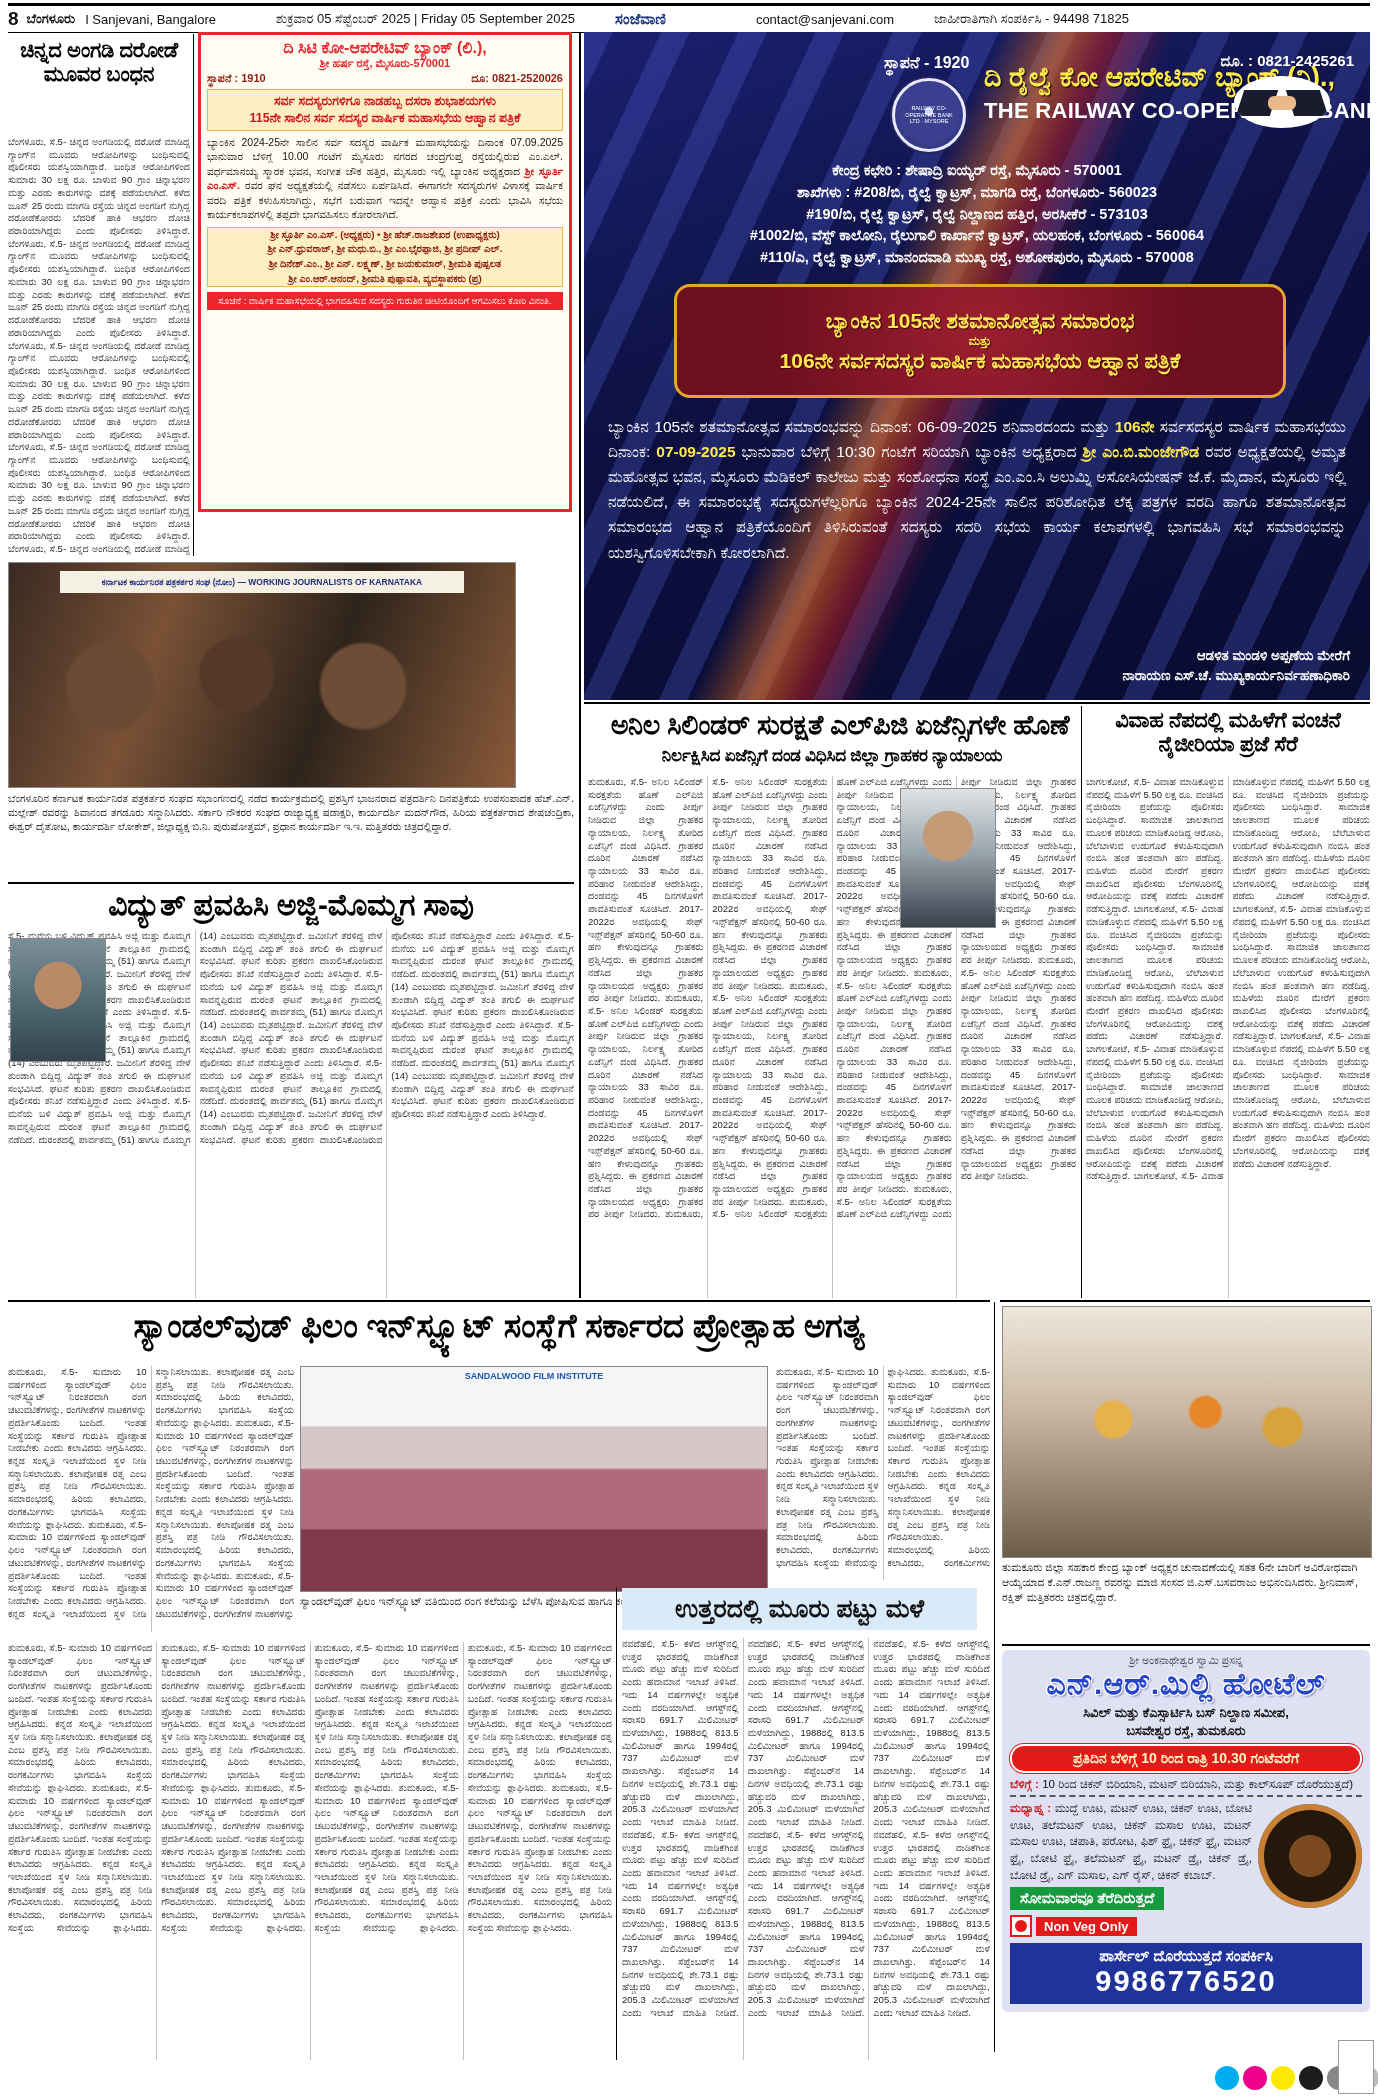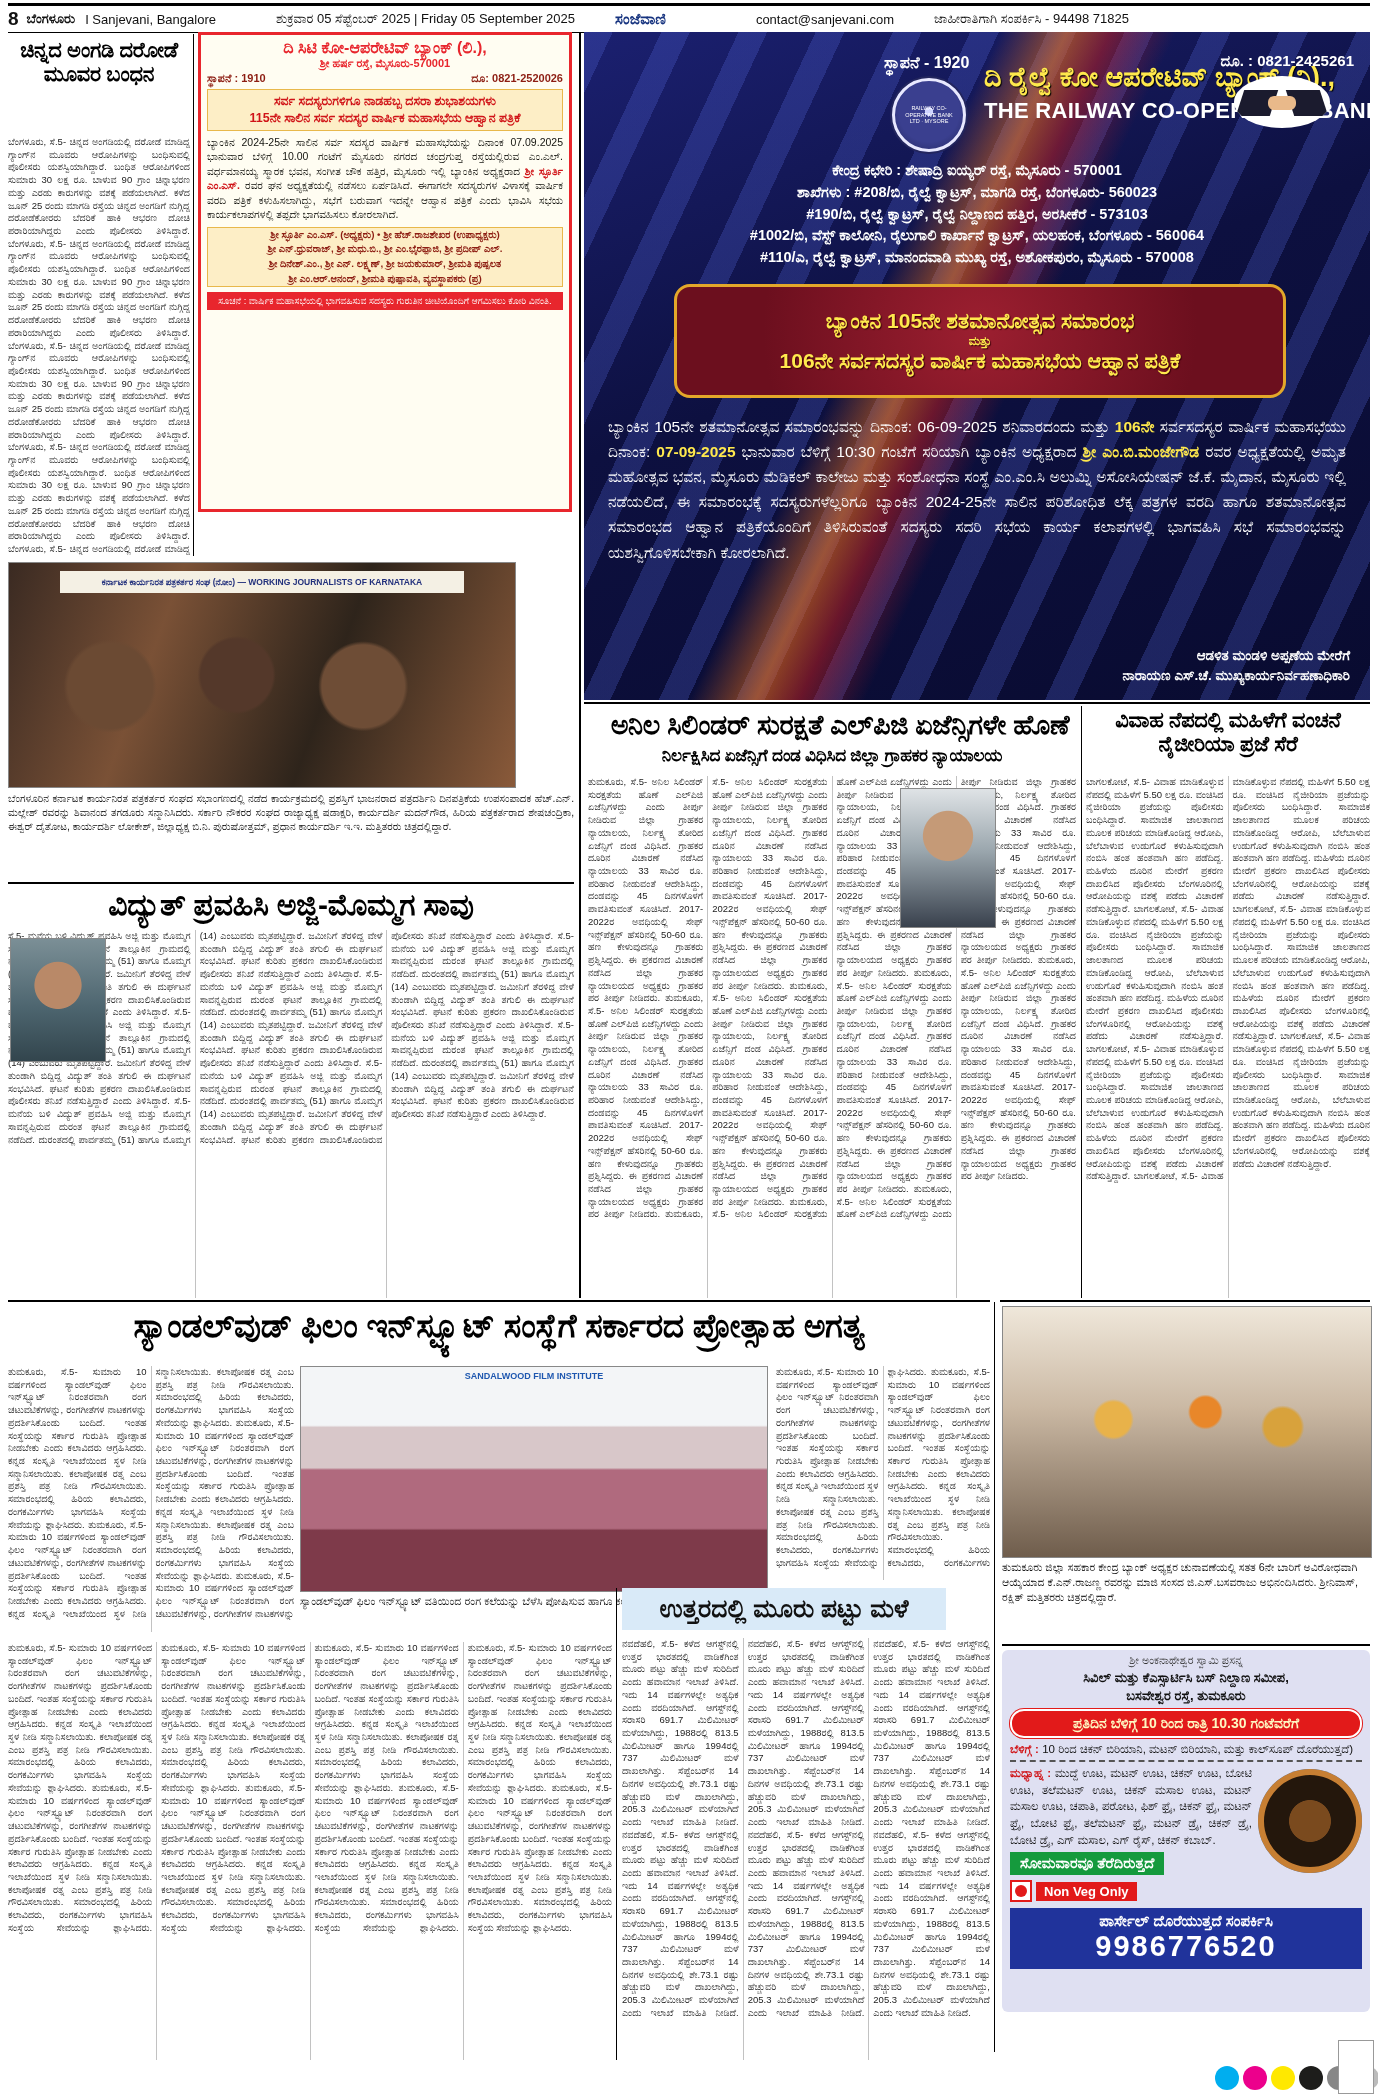--- a/index.html
+++ b/index.html
@@ -86,21 +86,21 @@
   #a4-head{position:absolute;left:1086px;top:708px;width:284px;font-size:21px}
   #a4-body{position:absolute;left:1086px;top:776px;width:284px;height:522px}
   #a5-head{position:absolute;left:8px;top:1308px;width:982px;font-size:33px}
   #a5-left{position:absolute;left:8px;top:1366px;width:286px;height:266px}
   #a5-photo{left:300px;top:1366px;width:466px;height:224px;background:
       linear-gradient(180deg,#f3f5f7 0 26%, #d8c7c9 27% 45%, #b06a7e 46% 72%, #7e3a4a 73% 100%)}
   #a5-photo .strip{position:absolute;left:0;top:4px;width:100%;text-align:center;font-size:9px;color:#1f58b0;font-weight:bold}
   #a5-cap{position:absolute;left:300px;top:1594px;width:466px;height:40px;font-size:11px;line-height:1.3;overflow:hidden}
   #a5-right{position:absolute;left:776px;top:1366px;width:214px;height:214px}
   #a5-bottom{position:absolute;left:8px;top:1642px;width:604px;height:418px}
-  #a6-headbar{position:absolute;left:622px;top:1588px;width:324px;height:42px;background:#d9eaf8;display:flex;
+  #a6-headbar{position:absolute;left:622px;top:1588px;width:355px;height:42px;background:#d9eaf8;display:flex;
       align-items:center;justify-content:center;font-size:25px;font-weight:bold}
   #a6-body{position:absolute;left:622px;top:1638px;width:368px;height:422px}
   
   #photo2{left:1002px;top:1306px;width:368px;height:250px;background:
       radial-gradient(circle at 30% 45%, #e8b24a 0 6%, transparent 7%),
       radial-gradient(circle at 55% 42%, #e8872a 0 6%, transparent 7%),
       radial-gradient(circle at 76% 48%, #d8a23c 0 6%, transparent 7%),
       linear-gradient(180deg,#efe7da 0%,#cbb9a4 40%,#6f5d4c 100%)}
   #photo2-caption{position:absolute;left:1002px;top:1560px;width:368px;height:80px;font-size:10.8px;line-height:1.4;overflow:hidden}
   #hotel{position:absolute;left:1002px;top:1650px;width:368px;height:362px;background:#dfe0f2;border-radius:6px;
@@ -225,20 +225,21 @@
 <div id="a5-bottom" class="body-text cols4">ತುಮಕೂರು, ಸೆ.5- ಸುಮಾರು 10 ವರ್ಷಗಳಿಂದ ಸ್ಯಾಂಡಲ್‌ವುಡ್ ಫಿಲಂ ಇನ್‌ಸ್ಟ್ಯೂಟ್ ನಿರಂತರವಾಗಿ ರಂಗ ಚಟುವಟಿಕೆಗಳನ್ನು, ರಂಗಗೀತೆಗಳ ನಾಟಕಗಳನ್ನು ಪ್ರದರ್ಶಿಸಿಕೊಂಡು ಬಂದಿದೆ. ಇಂತಹ ಸಂಸ್ಥೆಯನ್ನು ಸರ್ಕಾರ ಗುರುತಿಸಿ ಪ್ರೋತ್ಸಾಹ ನೀಡಬೇಕು ಎಂದು ಕಲಾವಿದರು ಆಗ್ರಹಿಸಿದರು. ಕನ್ನಡ ಸಂಸ್ಕೃತಿ ಇಲಾಖೆಯಿಂದ ಸ್ಥಳ ನೀಡಿ ಸನ್ಮಾನಿಸಲಾಯಿತು. ಕಲಾಪೋಷಕ ರತ್ನ ಎಂಬ ಪ್ರಶಸ್ತಿ ಪತ್ರ ನೀಡಿ ಗೌರವಿಸಲಾಯಿತು. ಸಮಾರಂಭದಲ್ಲಿ ಹಿರಿಯ ಕಲಾವಿದರು, ರಂಗಕರ್ಮಿಗಳು ಭಾಗವಹಿಸಿ ಸಂಸ್ಥೆಯ ಸೇವೆಯನ್ನು ಶ್ಲಾಘಿಸಿದರು. ತುಮಕೂರು, ಸೆ.5- ಸುಮಾರು 10 ವರ್ಷಗಳಿಂದ ಸ್ಯಾಂಡಲ್‌ವುಡ್ ಫಿಲಂ ಇನ್‌ಸ್ಟ್ಯೂಟ್ ನಿರಂತರವಾಗಿ ರಂಗ ಚಟುವಟಿಕೆಗಳನ್ನು, ರಂಗಗೀತೆಗಳ ನಾಟಕಗಳನ್ನು ಪ್ರದರ್ಶಿಸಿಕೊಂಡು ಬಂದಿದೆ. ಇಂತಹ ಸಂಸ್ಥೆಯನ್ನು ಸರ್ಕಾರ ಗುರುತಿಸಿ ಪ್ರೋತ್ಸಾಹ ನೀಡಬೇಕು ಎಂದು ಕಲಾವಿದರು ಆಗ್ರಹಿಸಿದರು. ಕನ್ನಡ ಸಂಸ್ಕೃತಿ ಇಲಾಖೆಯಿಂದ ಸ್ಥಳ ನೀಡಿ ಸನ್ಮಾನಿಸಲಾಯಿತು. ಕಲಾಪೋಷಕ ರತ್ನ ಎಂಬ ಪ್ರಶಸ್ತಿ ಪತ್ರ ನೀಡಿ ಗೌರವಿಸಲಾಯಿತು. ಸಮಾರಂಭದಲ್ಲಿ ಹಿರಿಯ ಕಲಾವಿದರು, ರಂಗಕರ್ಮಿಗಳು ಭಾಗವಹಿಸಿ ಸಂಸ್ಥೆಯ ಸೇವೆಯನ್ನು ಶ್ಲಾಘಿಸಿದರು. ತುಮಕೂರು, ಸೆ.5- ಸುಮಾರು 10 ವರ್ಷಗಳಿಂದ ಸ್ಯಾಂಡಲ್‌ವುಡ್ ಫಿಲಂ ಇನ್‌ಸ್ಟ್ಯೂಟ್ ನಿರಂತರವಾಗಿ ರಂಗ ಚಟುವಟಿಕೆಗಳನ್ನು, ರಂಗಗೀತೆಗಳ ನಾಟಕಗಳನ್ನು ಪ್ರದರ್ಶಿಸಿಕೊಂಡು ಬಂದಿದೆ. ಇಂತಹ ಸಂಸ್ಥೆಯನ್ನು ಸರ್ಕಾರ ಗುರುತಿಸಿ ಪ್ರೋತ್ಸಾಹ ನೀಡಬೇಕು ಎಂದು ಕಲಾವಿದರು ಆಗ್ರಹಿಸಿದರು. ಕನ್ನಡ ಸಂಸ್ಕೃತಿ ಇಲಾಖೆಯಿಂದ ಸ್ಥಳ ನೀಡಿ ಸನ್ಮಾನಿಸಲಾಯಿತು. ಕಲಾಪೋಷಕ ರತ್ನ ಎಂಬ ಪ್ರಶಸ್ತಿ ಪತ್ರ ನೀಡಿ ಗೌರವಿಸಲಾಯಿತು. ಸಮಾರಂಭದಲ್ಲಿ ಹಿರಿಯ ಕಲಾವಿದರು, ರಂಗಕರ್ಮಿಗಳು ಭಾಗವಹಿಸಿ ಸಂಸ್ಥೆಯ ಸೇವೆಯನ್ನು ಶ್ಲಾಘಿಸಿದರು. ತುಮಕೂರು, ಸೆ.5- ಸುಮಾರು 10 ವರ್ಷಗಳಿಂದ ಸ್ಯಾಂಡಲ್‌ವುಡ್ ಫಿಲಂ ಇನ್‌ಸ್ಟ್ಯೂಟ್ ನಿರಂತರವಾಗಿ ರಂಗ ಚಟುವಟಿಕೆಗಳನ್ನು, ರಂಗಗೀತೆಗಳ ನಾಟಕಗಳನ್ನು ಪ್ರದರ್ಶಿಸಿಕೊಂಡು ಬಂದಿದೆ. ಇಂತಹ ಸಂಸ್ಥೆಯನ್ನು ಸರ್ಕಾರ ಗುರುತಿಸಿ ಪ್ರೋತ್ಸಾಹ ನೀಡಬೇಕು ಎಂದು ಕಲಾವಿದರು ಆಗ್ರಹಿಸಿದರು. ಕನ್ನಡ ಸಂಸ್ಕೃತಿ ಇಲಾಖೆಯಿಂದ ಸ್ಥಳ ನೀಡಿ ಸನ್ಮಾನಿಸಲಾಯಿತು. ಕಲಾಪೋಷಕ ರತ್ನ ಎಂಬ ಪ್ರಶಸ್ತಿ ಪತ್ರ ನೀಡಿ ಗೌರವಿಸಲಾಯಿತು. ಸಮಾರಂಭದಲ್ಲಿ ಹಿರಿಯ ಕಲಾವಿದರು, ರಂಗಕರ್ಮಿಗಳು ಭಾಗವಹಿಸಿ ಸಂಸ್ಥೆಯ ಸೇವೆಯನ್ನು ಶ್ಲಾಘಿಸಿದರು. ತುಮಕೂರು, ಸೆ.5- ಸುಮಾರು 10 ವರ್ಷಗಳಿಂದ ಸ್ಯಾಂಡಲ್‌ವುಡ್ ಫಿಲಂ ಇನ್‌ಸ್ಟ್ಯೂಟ್ ನಿರಂತರವಾಗಿ ರಂಗ ಚಟುವಟಿಕೆಗಳನ್ನು, ರಂಗಗೀತೆಗಳ ನಾಟಕಗಳನ್ನು ಪ್ರದರ್ಶಿಸಿಕೊಂಡು ಬಂದಿದೆ. ಇಂತಹ ಸಂಸ್ಥೆಯನ್ನು ಸರ್ಕಾರ ಗುರುತಿಸಿ ಪ್ರೋತ್ಸಾಹ ನೀಡಬೇಕು ಎಂದು ಕಲಾವಿದರು ಆಗ್ರಹಿಸಿದರು. ಕನ್ನಡ ಸಂಸ್ಕೃತಿ ಇಲಾಖೆಯಿಂದ ಸ್ಥಳ ನೀಡಿ ಸನ್ಮಾನಿಸಲಾಯಿತು. ಕಲಾಪೋಷಕ ರತ್ನ ಎಂಬ ಪ್ರಶಸ್ತಿ ಪತ್ರ ನೀಡಿ ಗೌರವಿಸಲಾಯಿತು. ಸಮಾರಂಭದಲ್ಲಿ ಹಿರಿಯ ಕಲಾವಿದರು, ರಂಗಕರ್ಮಿಗಳು ಭಾಗವಹಿಸಿ ಸಂಸ್ಥೆಯ ಸೇವೆಯನ್ನು ಶ್ಲಾಘಿಸಿದರು. ತುಮಕೂರು, ಸೆ.5- ಸುಮಾರು 10 ವರ್ಷಗಳಿಂದ ಸ್ಯಾಂಡಲ್‌ವುಡ್ ಫಿಲಂ ಇನ್‌ಸ್ಟ್ಯೂಟ್ ನಿರಂತರವಾಗಿ ರಂಗ ಚಟುವಟಿಕೆಗಳನ್ನು, ರಂಗಗೀತೆಗಳ ನಾಟಕಗಳನ್ನು ಪ್ರದರ್ಶಿಸಿಕೊಂಡು ಬಂದಿದೆ. ಇಂತಹ ಸಂಸ್ಥೆಯನ್ನು ಸರ್ಕಾರ ಗುರುತಿಸಿ ಪ್ರೋತ್ಸಾಹ ನೀಡಬೇಕು ಎಂದು ಕಲಾವಿದರು ಆಗ್ರಹಿಸಿದರು. ಕನ್ನಡ ಸಂಸ್ಕೃತಿ ಇಲಾಖೆಯಿಂದ ಸ್ಥಳ ನೀಡಿ ಸನ್ಮಾನಿಸಲಾಯಿತು. ಕಲಾಪೋಷಕ ರತ್ನ ಎಂಬ ಪ್ರಶಸ್ತಿ ಪತ್ರ ನೀಡಿ ಗೌರವಿಸಲಾಯಿತು. ಸಮಾರಂಭದಲ್ಲಿ ಹಿರಿಯ ಕಲಾವಿದರು, ರಂಗಕರ್ಮಿಗಳು ಭಾಗವಹಿಸಿ ಸಂಸ್ಥೆಯ ಸೇವೆಯನ್ನು ಶ್ಲಾಘಿಸಿದರು. ತುಮಕೂರು, ಸೆ.5- ಸುಮಾರು 10 ವರ್ಷಗಳಿಂದ ಸ್ಯಾಂಡಲ್‌ವುಡ್ ಫಿಲಂ ಇನ್‌ಸ್ಟ್ಯೂಟ್ ನಿರಂತರವಾಗಿ ರಂಗ ಚಟುವಟಿಕೆಗಳನ್ನು, ರಂಗಗೀತೆಗಳ ನಾಟಕಗಳನ್ನು ಪ್ರದರ್ಶಿಸಿಕೊಂಡು ಬಂದಿದೆ. ಇಂತಹ ಸಂಸ್ಥೆಯನ್ನು ಸರ್ಕಾರ ಗುರುತಿಸಿ ಪ್ರೋತ್ಸಾಹ ನೀಡಬೇಕು ಎಂದು ಕಲಾವಿದರು ಆಗ್ರಹಿಸಿದರು. ಕನ್ನಡ ಸಂಸ್ಕೃತಿ ಇಲಾಖೆಯಿಂದ ಸ್ಥಳ ನೀಡಿ ಸನ್ಮಾನಿಸಲಾಯಿತು. ಕಲಾಪೋಷಕ ರತ್ನ ಎಂಬ ಪ್ರಶಸ್ತಿ ಪತ್ರ ನೀಡಿ ಗೌರವಿಸಲಾಯಿತು. ಸಮಾರಂಭದಲ್ಲಿ ಹಿರಿಯ ಕಲಾವಿದರು, ರಂಗಕರ್ಮಿಗಳು ಭಾಗವಹಿಸಿ ಸಂಸ್ಥೆಯ ಸೇವೆಯನ್ನು ಶ್ಲಾಘಿಸಿದರು. ತುಮಕೂರು, ಸೆ.5- ಸುಮಾರು 10 ವರ್ಷಗಳಿಂದ ಸ್ಯಾಂಡಲ್‌ವುಡ್ ಫಿಲಂ ಇನ್‌ಸ್ಟ್ಯೂಟ್ ನಿರಂತರವಾಗಿ ರಂಗ ಚಟುವಟಿಕೆಗಳನ್ನು, ರಂಗಗೀತೆಗಳ ನಾಟಕಗಳನ್ನು ಪ್ರದರ್ಶಿಸಿಕೊಂಡು ಬಂದಿದೆ. ಇಂತಹ ಸಂಸ್ಥೆಯನ್ನು ಸರ್ಕಾರ ಗುರುತಿಸಿ ಪ್ರೋತ್ಸಾಹ ನೀಡಬೇಕು ಎಂದು ಕಲಾವಿದರು ಆಗ್ರಹಿಸಿದರು. ಕನ್ನಡ ಸಂಸ್ಕೃತಿ ಇಲಾಖೆಯಿಂದ ಸ್ಥಳ ನೀಡಿ ಸನ್ಮಾನಿಸಲಾಯಿತು. ಕಲಾಪೋಷಕ ರತ್ನ ಎಂಬ ಪ್ರಶಸ್ತಿ ಪತ್ರ ನೀಡಿ ಗೌರವಿಸಲಾಯಿತು. ಸಮಾರಂಭದಲ್ಲಿ ಹಿರಿಯ ಕಲಾವಿದರು, ರಂಗಕರ್ಮಿಗಳು ಭಾಗವಹಿಸಿ ಸಂಸ್ಥೆಯ ಸೇವೆಯನ್ನು ಶ್ಲಾಘಿಸಿದರು.</div>
 
 <div id="a6-headbar">ಉತ್ತರದಲ್ಲಿ ಮೂರು ಪಟ್ಟು ಮಳೆ</div>
 <div id="a6-body" class="body-text cols3">ನವದೆಹಲಿ, ಸೆ.5- ಕಳೆದ ಆಗಸ್ಟ್‌ನಲ್ಲಿ ಉತ್ತರ ಭಾರತದಲ್ಲಿ ವಾಡಿಕೆಗಿಂತ ಮೂರು ಪಟ್ಟು ಹೆಚ್ಚು ಮಳೆ ಸುರಿದಿದೆ ಎಂದು ಹವಾಮಾನ ಇಲಾಖೆ ತಿಳಿಸಿದೆ. ಇದು 14 ವರ್ಷಗಳಲ್ಲೇ ಅತ್ಯಧಿಕ ಎಂದು ವರದಿಯಾಗಿದೆ. ಆಗಸ್ಟ್‌ನಲ್ಲಿ ಸರಾಸರಿ 691.7 ಮಿಲಿಮೀಟರ್ ಮಳೆಯಾಗಿದ್ದು, 1988ರಲ್ಲಿ 813.5 ಮಿಲಿಮೀಟರ್ ಹಾಗೂ 1994ರಲ್ಲಿ 737 ಮಿಲಿಮೀಟರ್ ಮಳೆ ದಾಖಲಾಗಿತ್ತು. ಸೆಪ್ಟೆಂಬರ್‌ನ 14 ದಿನಗಳ ಅವಧಿಯಲ್ಲಿ ಶೇ.73.1 ರಷ್ಟು ಹೆಚ್ಚುವರಿ ಮಳೆ ದಾಖಲಾಗಿದ್ದು, 205.3 ಮಿಲಿಮೀಟರ್ ಮಳೆಯಾಗಿದೆ ಎಂದು ಇಲಾಖೆ ಮಾಹಿತಿ ನೀಡಿದೆ. ನವದೆಹಲಿ, ಸೆ.5- ಕಳೆದ ಆಗಸ್ಟ್‌ನಲ್ಲಿ ಉತ್ತರ ಭಾರತದಲ್ಲಿ ವಾಡಿಕೆಗಿಂತ ಮೂರು ಪಟ್ಟು ಹೆಚ್ಚು ಮಳೆ ಸುರಿದಿದೆ ಎಂದು ಹವಾಮಾನ ಇಲಾಖೆ ತಿಳಿಸಿದೆ. ಇದು 14 ವರ್ಷಗಳಲ್ಲೇ ಅತ್ಯಧಿಕ ಎಂದು ವರದಿಯಾಗಿದೆ. ಆಗಸ್ಟ್‌ನಲ್ಲಿ ಸರಾಸರಿ 691.7 ಮಿಲಿಮೀಟರ್ ಮಳೆಯಾಗಿದ್ದು, 1988ರಲ್ಲಿ 813.5 ಮಿಲಿಮೀಟರ್ ಹಾಗೂ 1994ರಲ್ಲಿ 737 ಮಿಲಿಮೀಟರ್ ಮಳೆ ದಾಖಲಾಗಿತ್ತು. ಸೆಪ್ಟೆಂಬರ್‌ನ 14 ದಿನಗಳ ಅವಧಿಯಲ್ಲಿ ಶೇ.73.1 ರಷ್ಟು ಹೆಚ್ಚುವರಿ ಮಳೆ ದಾಖಲಾಗಿದ್ದು, 205.3 ಮಿಲಿಮೀಟರ್ ಮಳೆಯಾಗಿದೆ ಎಂದು ಇಲಾಖೆ ಮಾಹಿತಿ ನೀಡಿದೆ. ನವದೆಹಲಿ, ಸೆ.5- ಕಳೆದ ಆಗಸ್ಟ್‌ನಲ್ಲಿ ಉತ್ತರ ಭಾರತದಲ್ಲಿ ವಾಡಿಕೆಗಿಂತ ಮೂರು ಪಟ್ಟು ಹೆಚ್ಚು ಮಳೆ ಸುರಿದಿದೆ ಎಂದು ಹವಾಮಾನ ಇಲಾಖೆ ತಿಳಿಸಿದೆ. ಇದು 14 ವರ್ಷಗಳಲ್ಲೇ ಅತ್ಯಧಿಕ ಎಂದು ವರದಿಯಾಗಿದೆ. ಆಗಸ್ಟ್‌ನಲ್ಲಿ ಸರಾಸರಿ 691.7 ಮಿಲಿಮೀಟರ್ ಮಳೆಯಾಗಿದ್ದು, 1988ರಲ್ಲಿ 813.5 ಮಿಲಿಮೀಟರ್ ಹಾಗೂ 1994ರಲ್ಲಿ 737 ಮಿಲಿಮೀಟರ್ ಮಳೆ ದಾಖಲಾಗಿತ್ತು. ಸೆಪ್ಟೆಂಬರ್‌ನ 14 ದಿನಗಳ ಅವಧಿಯಲ್ಲಿ ಶೇ.73.1 ರಷ್ಟು ಹೆಚ್ಚುವರಿ ಮಳೆ ದಾಖಲಾಗಿದ್ದು, 205.3 ಮಿಲಿಮೀಟರ್ ಮಳೆಯಾಗಿದೆ ಎಂದು ಇಲಾಖೆ ಮಾಹಿತಿ ನೀಡಿದೆ. ನವದೆಹಲಿ, ಸೆ.5- ಕಳೆದ ಆಗಸ್ಟ್‌ನಲ್ಲಿ ಉತ್ತರ ಭಾರತದಲ್ಲಿ ವಾಡಿಕೆಗಿಂತ ಮೂರು ಪಟ್ಟು ಹೆಚ್ಚು ಮಳೆ ಸುರಿದಿದೆ ಎಂದು ಹವಾಮಾನ ಇಲಾಖೆ ತಿಳಿಸಿದೆ. ಇದು 14 ವರ್ಷಗಳಲ್ಲೇ ಅತ್ಯಧಿಕ ಎಂದು ವರದಿಯಾಗಿದೆ. ಆಗಸ್ಟ್‌ನಲ್ಲಿ ಸರಾಸರಿ 691.7 ಮಿಲಿಮೀಟರ್ ಮಳೆಯಾಗಿದ್ದು, 1988ರಲ್ಲಿ 813.5 ಮಿಲಿಮೀಟರ್ ಹಾಗೂ 1994ರಲ್ಲಿ 737 ಮಿಲಿಮೀಟರ್ ಮಳೆ ದಾಖಲಾಗಿತ್ತು. ಸೆಪ್ಟೆಂಬರ್‌ನ 14 ದಿನಗಳ ಅವಧಿಯಲ್ಲಿ ಶೇ.73.1 ರಷ್ಟು ಹೆಚ್ಚುವರಿ ಮಳೆ ದಾಖಲಾಗಿದ್ದು, 205.3 ಮಿಲಿಮೀಟರ್ ಮಳೆಯಾಗಿದೆ ಎಂದು ಇಲಾಖೆ ಮಾಹಿತಿ ನೀಡಿದೆ. ನವದೆಹಲಿ, ಸೆ.5- ಕಳೆದ ಆಗಸ್ಟ್‌ನಲ್ಲಿ ಉತ್ತರ ಭಾರತದಲ್ಲಿ ವಾಡಿಕೆಗಿಂತ ಮೂರು ಪಟ್ಟು ಹೆಚ್ಚು ಮಳೆ ಸುರಿದಿದೆ ಎಂದು ಹವಾಮಾನ ಇಲಾಖೆ ತಿಳಿಸಿದೆ. ಇದು 14 ವರ್ಷಗಳಲ್ಲೇ ಅತ್ಯಧಿಕ ಎಂದು ವರದಿಯಾಗಿದೆ. ಆಗಸ್ಟ್‌ನಲ್ಲಿ ಸರಾಸರಿ 691.7 ಮಿಲಿಮೀಟರ್ ಮಳೆಯಾಗಿದ್ದು, 1988ರಲ್ಲಿ 813.5 ಮಿಲಿಮೀಟರ್ ಹಾಗೂ 1994ರಲ್ಲಿ 737 ಮಿಲಿಮೀಟರ್ ಮಳೆ ದಾಖಲಾಗಿತ್ತು. ಸೆಪ್ಟೆಂಬರ್‌ನ 14 ದಿನಗಳ ಅವಧಿಯಲ್ಲಿ ಶೇ.73.1 ರಷ್ಟು ಹೆಚ್ಚುವರಿ ಮಳೆ ದಾಖಲಾಗಿದ್ದು, 205.3 ಮಿಲಿಮೀಟರ್ ಮಳೆಯಾಗಿದೆ ಎಂದು ಇಲಾಖೆ ಮಾಹಿತಿ ನೀಡಿದೆ. ನವದೆಹಲಿ, ಸೆ.5- ಕಳೆದ ಆಗಸ್ಟ್‌ನಲ್ಲಿ ಉತ್ತರ ಭಾರತದಲ್ಲಿ ವಾಡಿಕೆಗಿಂತ ಮೂರು ಪಟ್ಟು ಹೆಚ್ಚು ಮಳೆ ಸುರಿದಿದೆ ಎಂದು ಹವಾಮಾನ ಇಲಾಖೆ ತಿಳಿಸಿದೆ. ಇದು 14 ವರ್ಷಗಳಲ್ಲೇ ಅತ್ಯಧಿಕ ಎಂದು ವರದಿಯಾಗಿದೆ. ಆಗಸ್ಟ್‌ನಲ್ಲಿ ಸರಾಸರಿ 691.7 ಮಿಲಿಮೀಟರ್ ಮಳೆಯಾಗಿದ್ದು, 1988ರಲ್ಲಿ 813.5 ಮಿಲಿಮೀಟರ್ ಹಾಗೂ 1994ರಲ್ಲಿ 737 ಮಿಲಿಮೀಟರ್ ಮಳೆ ದಾಖಲಾಗಿತ್ತು. ಸೆಪ್ಟೆಂಬರ್‌ನ 14 ದಿನಗಳ ಅವಧಿಯಲ್ಲಿ ಶೇ.73.1 ರಷ್ಟು ಹೆಚ್ಚುವರಿ ಮಳೆ ದಾಖಲಾಗಿದ್ದು, 205.3 ಮಿಲಿಮೀಟರ್ ಮಳೆಯಾಗಿದೆ ಎಂದು ಇಲಾಖೆ ಮಾಹಿತಿ ನೀಡಿದೆ.</div>
 
 <div id="photo2" class="photo"></div>
 <div id="photo2-caption">ತುಮಕೂರು ಜಿಲ್ಲಾ ಸಹಕಾರ ಕೇಂದ್ರ ಬ್ಯಾಂಕ್ ಅಧ್ಯಕ್ಷರ ಚುನಾವಣೆಯಲ್ಲಿ ಸತತ 6ನೇ ಬಾರಿಗೆ ಅವಿರೋಧವಾಗಿ ಆಯ್ಕೆಯಾದ ಕೆ.ಎನ್.ರಾಜಣ್ಣ ರವರನ್ನು ಮಾಜಿ ಸಂಸದ ಜಿ.ಎಸ್.ಬಸವರಾಜು ಅಭಿನಂದಿಸಿದರು. ಶ್ರೀನಿವಾಸ್, ರಕ್ಷಿತ್ ಮತ್ತಿತರರು ಚಿತ್ರದಲ್ಲಿದ್ದಾರೆ.</div>
 
 <div id="hotel">
   <div class="deity">ಶ್ರೀ ಅಂಕನಾಥೇಶ್ವರ ಸ್ವಾಮಿ ಪ್ರಸನ್ನ</div>
+  <div class="name">ಎನ್.ಆರ್.ಮಿಲ್ಲಿ ಹೋಟೆಲ್</div>
   <div class="addr">
     <div>ಸಿವಿಲ್ ಮತ್ತು ಕೆಎಸ್ಸಾರ್ಟಿಸಿ ಬಸ್ ನಿಲ್ದಾಣ ಸಮೀಪ,</div>
     <div>ಬಸವೇಶ್ವರ ರಸ್ತೆ, ತುಮಕೂರು</div>
   </div>
   <div class="pill">ಪ್ರತಿದಿನ ಬೆಳಿಗ್ಗೆ 10 ರಿಂದ ರಾತ್ರಿ 10.30 ಗಂಟೆವರೆಗೆ</div>
   <div class="morn">
     <span class="lbl">ಬೆಳಿಗ್ಗೆ :</span>
     <span>10 ರಿಂದ ಚಿಕನ್ ಬಿರಿಯಾನಿ, ಮಟನ್ ಬಿರಿಯಾನಿ, ಮತ್ತು ಕಾಲ್‌ಸೂಪ್ ದೊರೆಯುತ್ತದೆ)</span>
   </div>
   <div class="wavy"></div>

